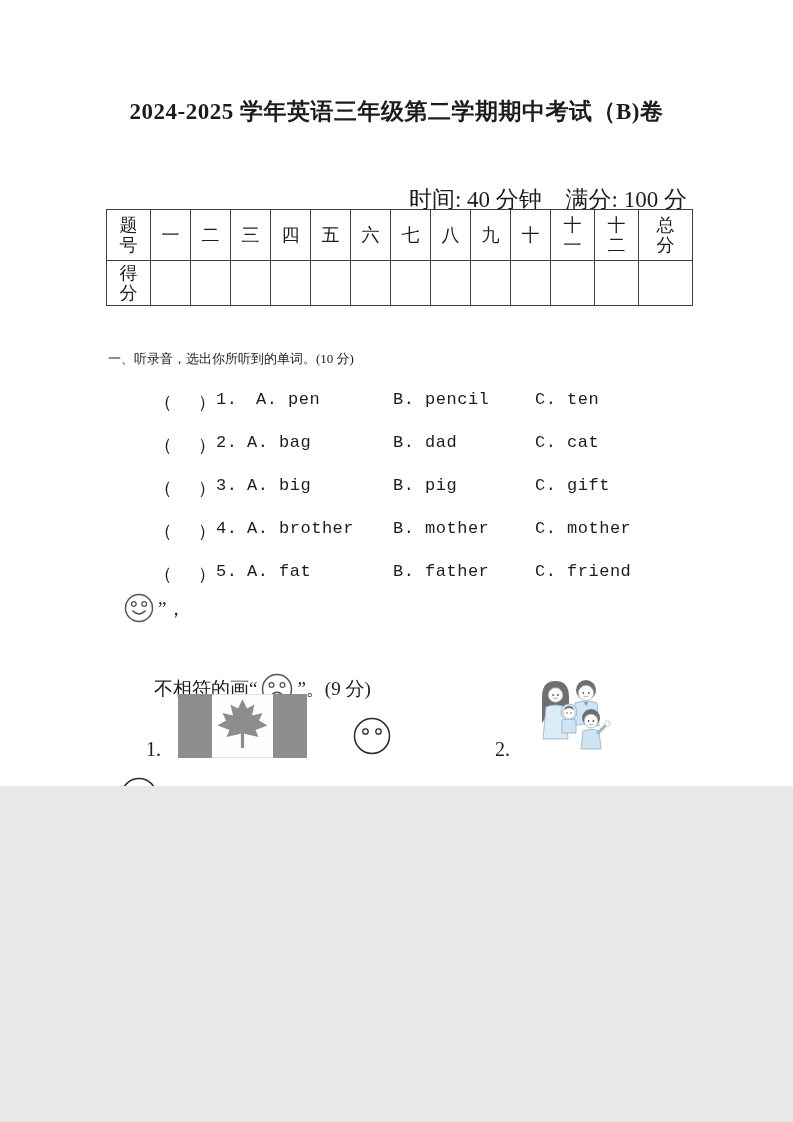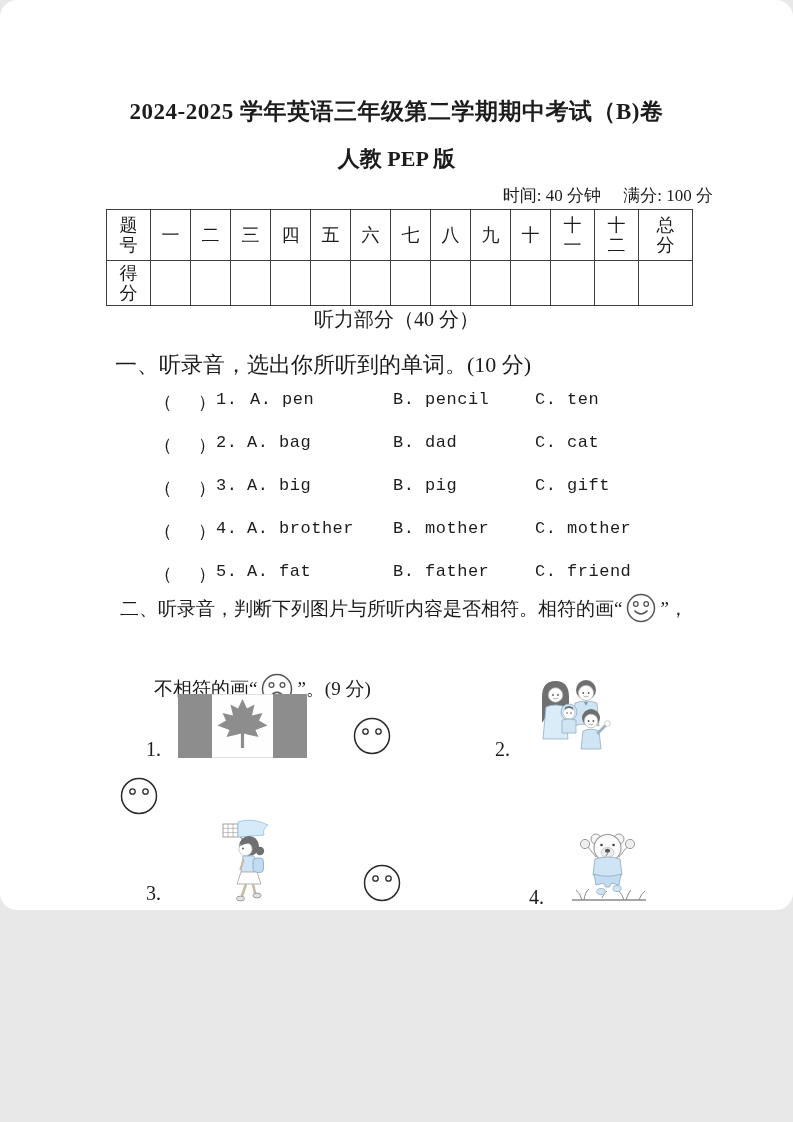--- a/index.html
+++ b/index.html
@@ -1,35 +1,35 @@
 <!DOCTYPE html>
 <html><head>
 <meta charset="utf-8">
 <style>
   html,body{margin:0;padding:0;background:#e8e8e8;}
   .page{
-    position:relative;width:793px;height:910px;margin:0 auto;background:#ffffff;
-    font-family:"Liberation Serif","DejaVu Serif",serif;color:#1c1c1c;overflow:hidden;border-radius:17px;
+    position:relative;width:793px;height:786px;margin:0 auto;background:#ffffff;
+    font-family:"Liberation Serif","DejaVu Serif",serif;color:#1c1c1c;overflow:hidden;
   }
   .abs{position:absolute;}
   .doc-title{top:96px;left:0;width:100%;text-align:center;font-size:23px;font-weight:bold;letter-spacing:0.5px;}
   .doc-subtitle{top:144px;left:0;width:100%;text-align:center;font-size:22px;font-weight:bold;}
-  .meta-line{top:184px;right:80px;font-size:17px;}
+  .meta-line{top:184px;right:106px;font-size:23px;}
   .meta-line span{margin-left:18px;}
 
   table.score-table{position:absolute;left:106px;top:209px;width:586px;border-collapse:collapse;table-layout:fixed;}
   table.score-table td{
     border:1px solid #3d3d3d;text-align:center;vertical-align:middle;
     font-size:18px;line-height:1.12;white-space:pre-line;padding:1px 0;
   }
   tr.score-head td{height:48px;}
   tr.score-row td{height:42px;}
 
   .part-header{top:306px;left:0;width:100%;text-align:center;font-size:20px;}
-  .sec1-title{top:350px;left:115px;font-size:22px;}
+  .sec1-title{top:350px;left:108px;font-size:13px;}
 
   .qrow{position:absolute;left:154px;width:500px;height:24px;font-size:18px;}
   .qrow span{position:absolute;top:0;white-space:nowrap;}
   .q-paren{font-family:"Liberation Serif",serif;}
   .q-mono{font-family:"Liberation Mono","DejaVu Sans Mono",monospace;font-size:17px;letter-spacing:0.5px;}
 
   .sec2-line{position:absolute;display:flex;align-items:center;font-size:19px;white-space:nowrap;}
   .sec2-line1{top:592px;left:120px;}
   .sec2-line2{top:635px;left:154px;margin-top:36px;}
   .inline-face{margin:0 2px;flex:0 0 auto;}
@@ -37,21 +37,20 @@
   .item-num{position:absolute;font-size:20px;}
   .pic{position:absolute;}
   svg{display:block;}
 </style>
 </head>
 <body>
 
 <div class="page">
 
   <div class="abs doc-title">2024-2025 学年英语三年级第二学期期中考试（B)卷</div>
-  <div class="abs doc-subtitle">人教 PEP 版</div>
   <div class="abs meta-line">
     <span>时间: 40 分钟</span>
     <span>满分: 100 分</span>
   </div>
 
   <table class="score-table">
     <colgroup>
       <col style="width:44px">
         <col style="width:40px">
         <col style="width:40px">
@@ -101,29 +100,28 @@
       <td></td>
       <td></td>
       <td></td>
       <td></td>
       <td></td>
       <td></td>
     </tr>
   </tbody>
     </table>
 
-  <div class="abs part-header">听力部分（40 分）</div>
 
   <div class="abs sec1-title">一、听录音，选出你所听到的单词。(10 分)</div>
 
   <div class="qrow" style="top:390px">
     <span class="q-paren" style="left:0">（</span>
     <span class="q-paren" style="left:44px">）</span>
     <span class="q-mono" style="left:62px">1.</span>
-    <span class="q-mono" style="left:96px">A. pen</span>
+    <span class="q-mono" style="left:102px">A. pen</span>
     <span class="q-mono" style="left:239px">B. pencil</span>
     <span class="q-mono" style="left:381px">C. ten</span>
   </div>
   <div class="qrow" style="top:433px">
     <span class="q-paren" style="left:0">（</span>
     <span class="q-paren" style="left:44px">）</span>
     <span class="q-mono" style="left:62px">2.</span>
     <span class="q-mono" style="left:93px">A. bag</span>
     <span class="q-mono" style="left:239px">B. dad</span>
     <span class="q-mono" style="left:381px">C. cat</span>
@@ -147,21 +145,20 @@
   <div class="qrow" style="top:562px">
     <span class="q-paren" style="left:0">（</span>
     <span class="q-paren" style="left:44px">）</span>
     <span class="q-mono" style="left:62px">5.</span>
     <span class="q-mono" style="left:93px">A. fat</span>
     <span class="q-mono" style="left:239px">B. father</span>
     <span class="q-mono" style="left:381px">C. friend</span>
   </div>
 
   <div class="sec2-line sec2-line1">
-    <span>二、听录音，判断下列图片与所听内容是否相符。相符的画“</span>
     <svg class="inline-face" width="34" height="34" viewBox="0 0 34 34">
       <circle cx="17" cy="16" r="13.5" fill="#fff" stroke="#555" stroke-width="1.5"></circle>
       <circle cx="11.8" cy="12" r="2.3" fill="#fff" stroke="#555" stroke-width="1.3"></circle>
       <circle cx="22.2" cy="12" r="2.3" fill="#fff" stroke="#555" stroke-width="1.3"></circle>
       <path d="M10.5,18.5 Q17,25.5 23.5,18.5" fill="none" stroke="#555" stroke-width="1.4"></path>
     </svg>
     <span>”，</span>
   </div>
   <div class="sec2-line sec2-line2">
     <span>不相符的画“</span>

